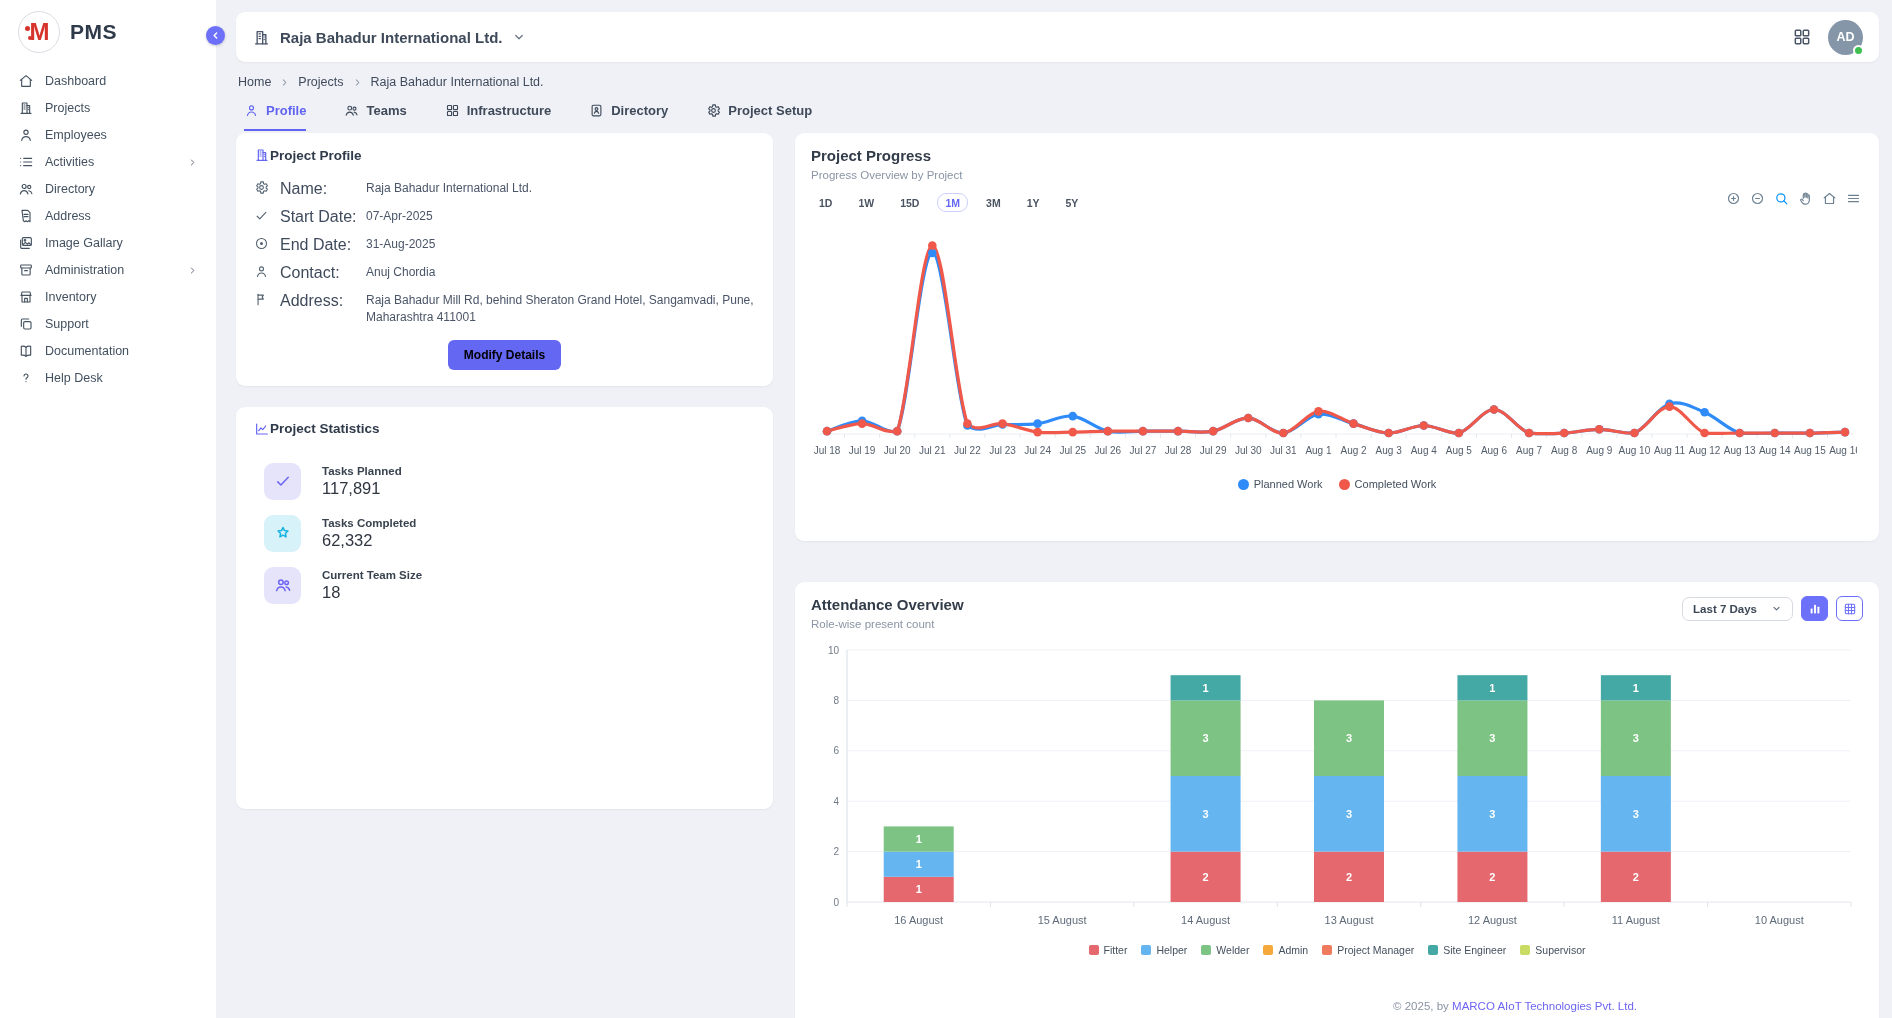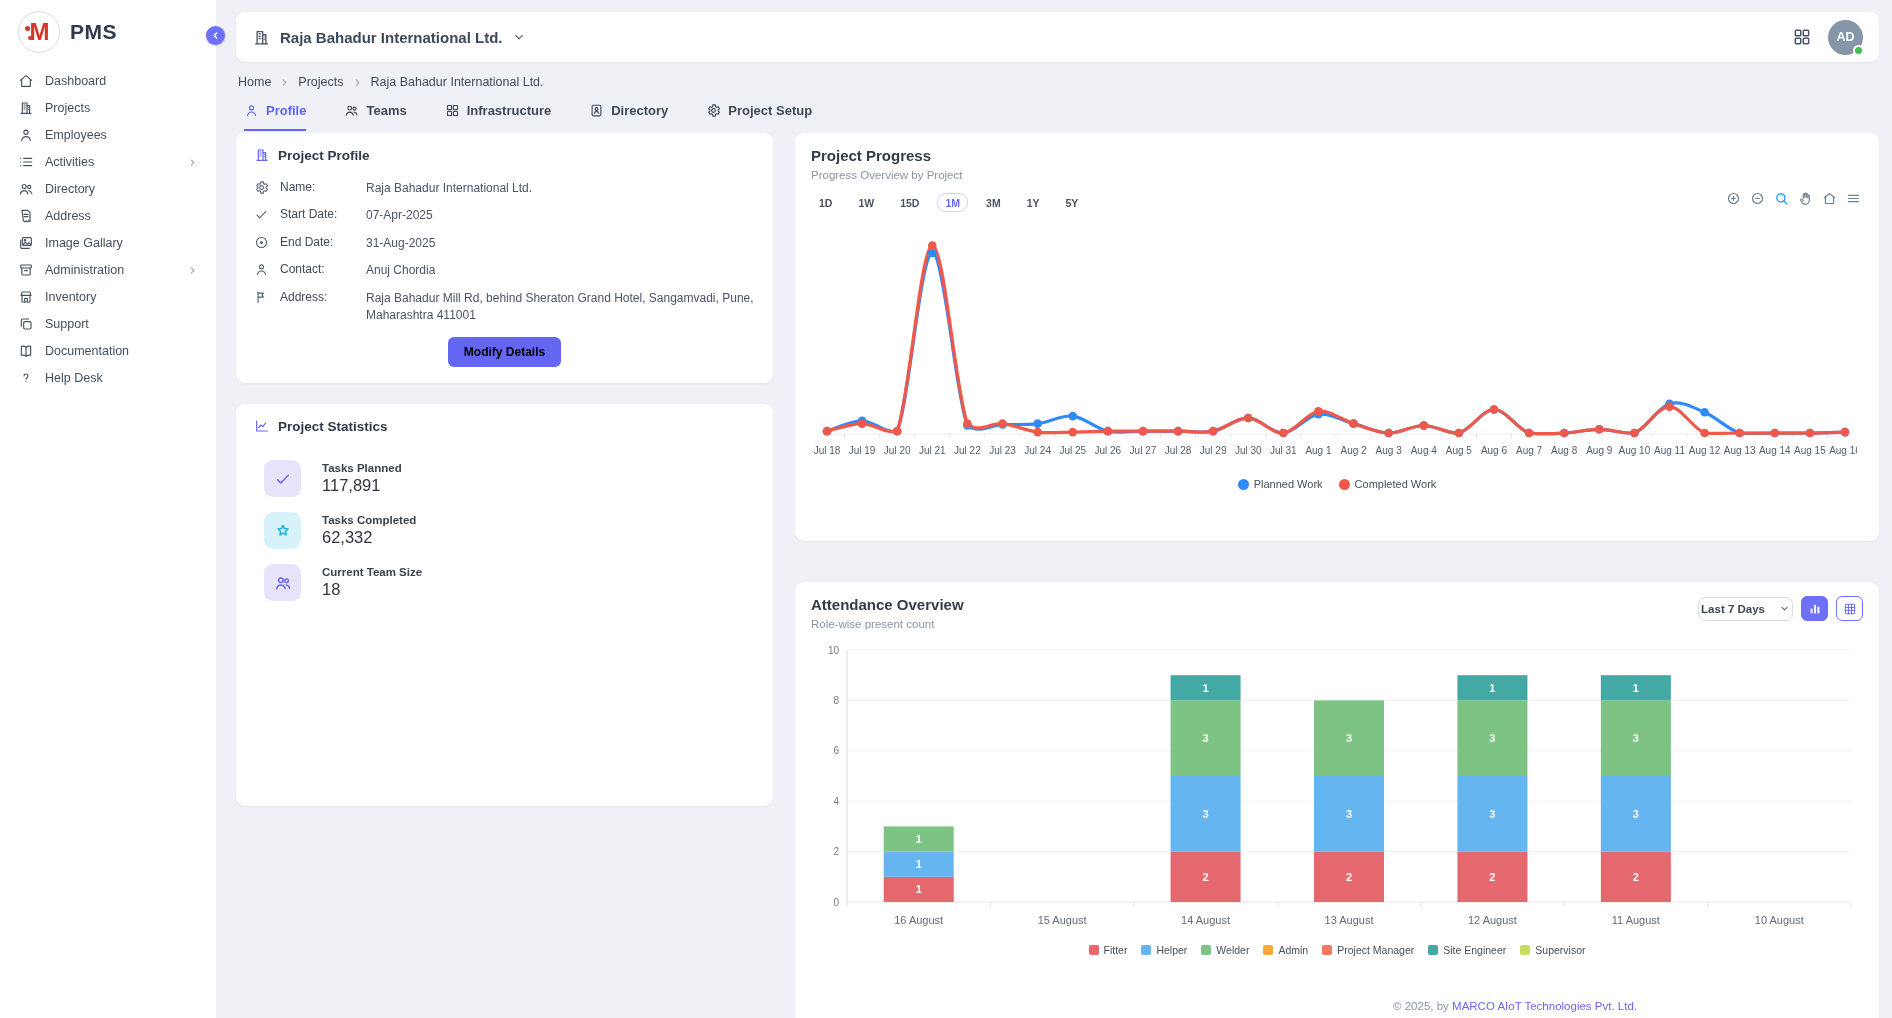--- a/index.html
+++ b/index.html
@@ -46,26 +46,26 @@
   .tabs{display:flex;gap:38px;margin:14px 2px 0;padding:0 6px;}
   .tab{display:flex;align-items:center;gap:7px;padding-bottom:11px;border-bottom:2.5px solid transparent;
        font-size:13px;font-weight:600;color:#3e4a5a;cursor:pointer;}
   .tab svg{width:15px;height:15px;}
   .tab.active{color:#6064f0;border-bottom-color:#6064f0;}
   .content{display:flex;gap:22px;margin-top:2px;}
   .left-col{width:537px;flex:0 0 537px;}
   .right-col{flex:1;min-width:0;}
   
   .pcard{padding:14px 18px 16px;}
-  .card-title{display:flex;align-items:center;gap:8px;font-size:13.5px;font-weight:600;color:#2f3a4a;}
+  .card-title{display:flex;align-items:center;font-size:13.5px;font-weight:600;color:#2f3a4a;}
   .card-title svg{width:16px;height:16px;color:#6467f2;}
   .fields{margin-top:17px;}
   .field{display:flex;align-items:flex-start;margin-bottom:10px;min-height:17px;}
   .field-ic{width:15px;height:15px;color:#51606e;flex:0 0 15px;margin-top:0px;}
-  .field-label{width:86px;margin-left:11px;font-size:12px;color:#3f4b5c;font-weight:500;flex:0 0 86px;}
+  .field-label{width:86px;margin-left:11px;font-size:16px;color:#3f4b5c;font-weight:500;flex:0 0 86px;}
   .field-value{font-size:12px;color:#4a5568;line-height:1.45;}
   .modify-btn{display:block;margin:13px auto 0;background:#6467f2;color:#000000;border:none;border-radius:6px;
               padding:8px 16px;font-size:12px;font-weight:bold;cursor:pointer;font-family:Liberation Sans, sans-serif;}
   
   .scard{margin-top:21px;height:402px;padding:14px 18px;}
   .gauge-wrap{display:flex;flex-direction:column;align-items:center;margin-top:10px;}
   .gauge-pct{font-size:27px;color:#414b5a;margin-top:-6px;letter-spacing:.5px;}
   .stat-rows{margin:26px 0 0 10px;}
   .stat-row{display:flex;align-items:center;gap:21px;margin-bottom:15px;}
   .stat-tile{width:37px;height:37px;border-radius:9px;display:flex;align-items:center;justify-content:center;}
@@ -86,21 +86,21 @@
   .tool-ic.active{color:#008ffb;}
   .legend{display:flex;justify-content:center;gap:16px;margin-top:4px;}
   .legend-item{display:flex;align-items:center;gap:5px;font-size:11px;color:#44505e;cursor:pointer;}
   .legend-dot{width:11px;height:11px;border-radius:50%;}
   .legend-sq{width:10px;height:10px;border-radius:2px;}
   
   .acard{margin-top:41px;height:472px;padding:14px 16px;position:relative;}
   .acard-head{display:flex;align-items:flex-start;}
   .acard-controls{margin-left:auto;display:flex;gap:8px;align-items:center;}
   .select{display:flex;align-items:center;gap:14px;border:1px solid #d6dae1;border-radius:7px;
-          padding:5px 2px;font-size:11.5px;font-weight:600;color:#3c4856;cursor:pointer;background:#fff;}
+          padding:5px 10px;font-size:11.5px;font-weight:600;color:#3c4856;cursor:pointer;background:#fff;}
   .select svg{width:11px;height:11px;color:#5b6676;}
   .toggle-btn{width:27px;height:25px;border-radius:6px;display:flex;align-items:center;justify-content:center;
               cursor:pointer;border:1.5px solid #6d71f9;background:#fff;padding:0;}
   .toggle-btn svg{width:14px;height:14px;}
   .toggle-btn.filled{background:#6d71f9;border-color:#6d71f9;color:#fff;}
   .toggle-btn.outline{color:#6d71f9;}
   .bar-legend{display:flex;justify-content:center;gap:14px;margin-top:2px;}
   .bar-legend .legend-item{font-size:10.5px;}
   
   .footer{position:absolute;right:255px;top:1000px;font-size:11.5px;color:#8a93a3;}

